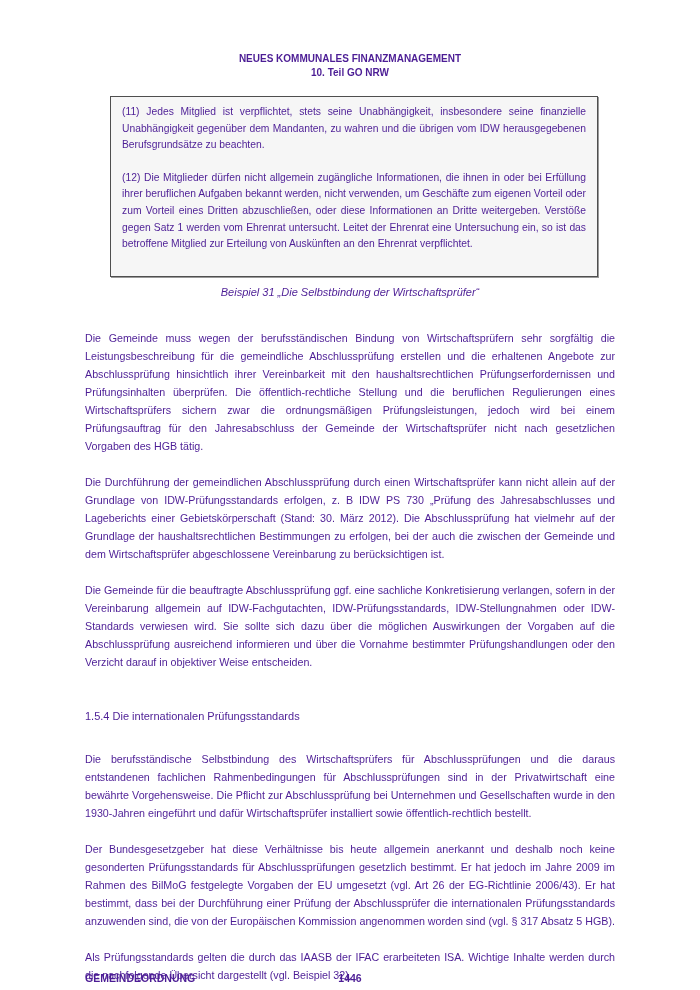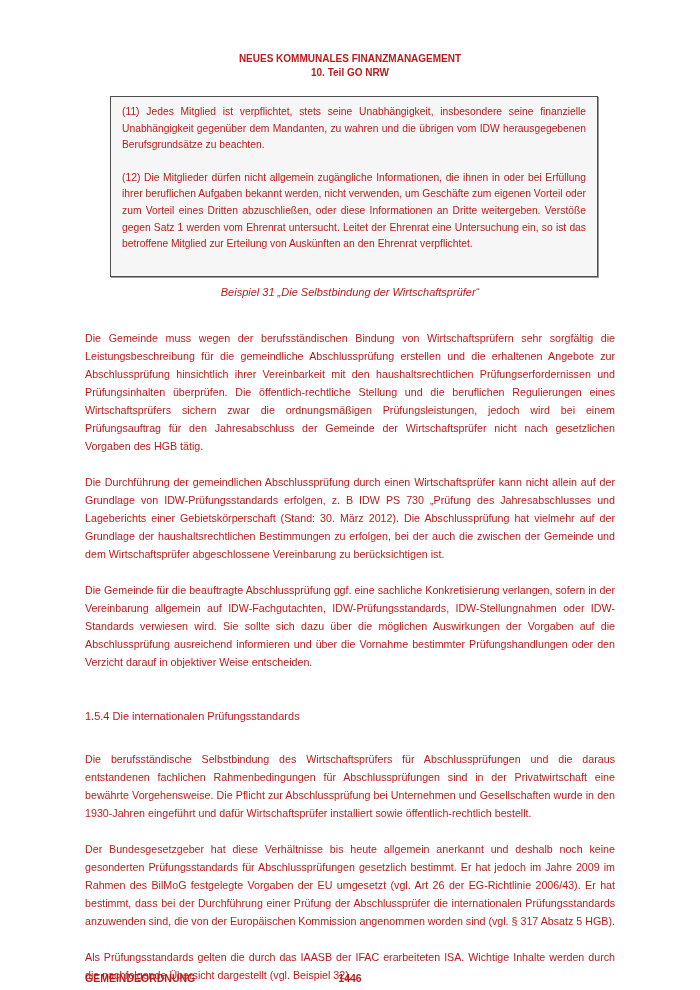--- a/index.html
+++ b/index.html
@@ -6,21 +6,21 @@
     margin: 0;
     padding: 0;
     background: #ffffff;
   }
   .page {
     position: relative;
     width: 700px;
     height: 990px;
     background: #ffffff;
     font-family: "Liberation Sans", sans-serif;
-    color: #b91c1c;
+    color: #4c1d95;
     overflow: hidden;
   }
   .header {
     padding-top: 52px;
     text-align: center;
     font-weight: 700;
     font-size: 10px;
     line-height: 13.5px;
   }
   .example-box {

